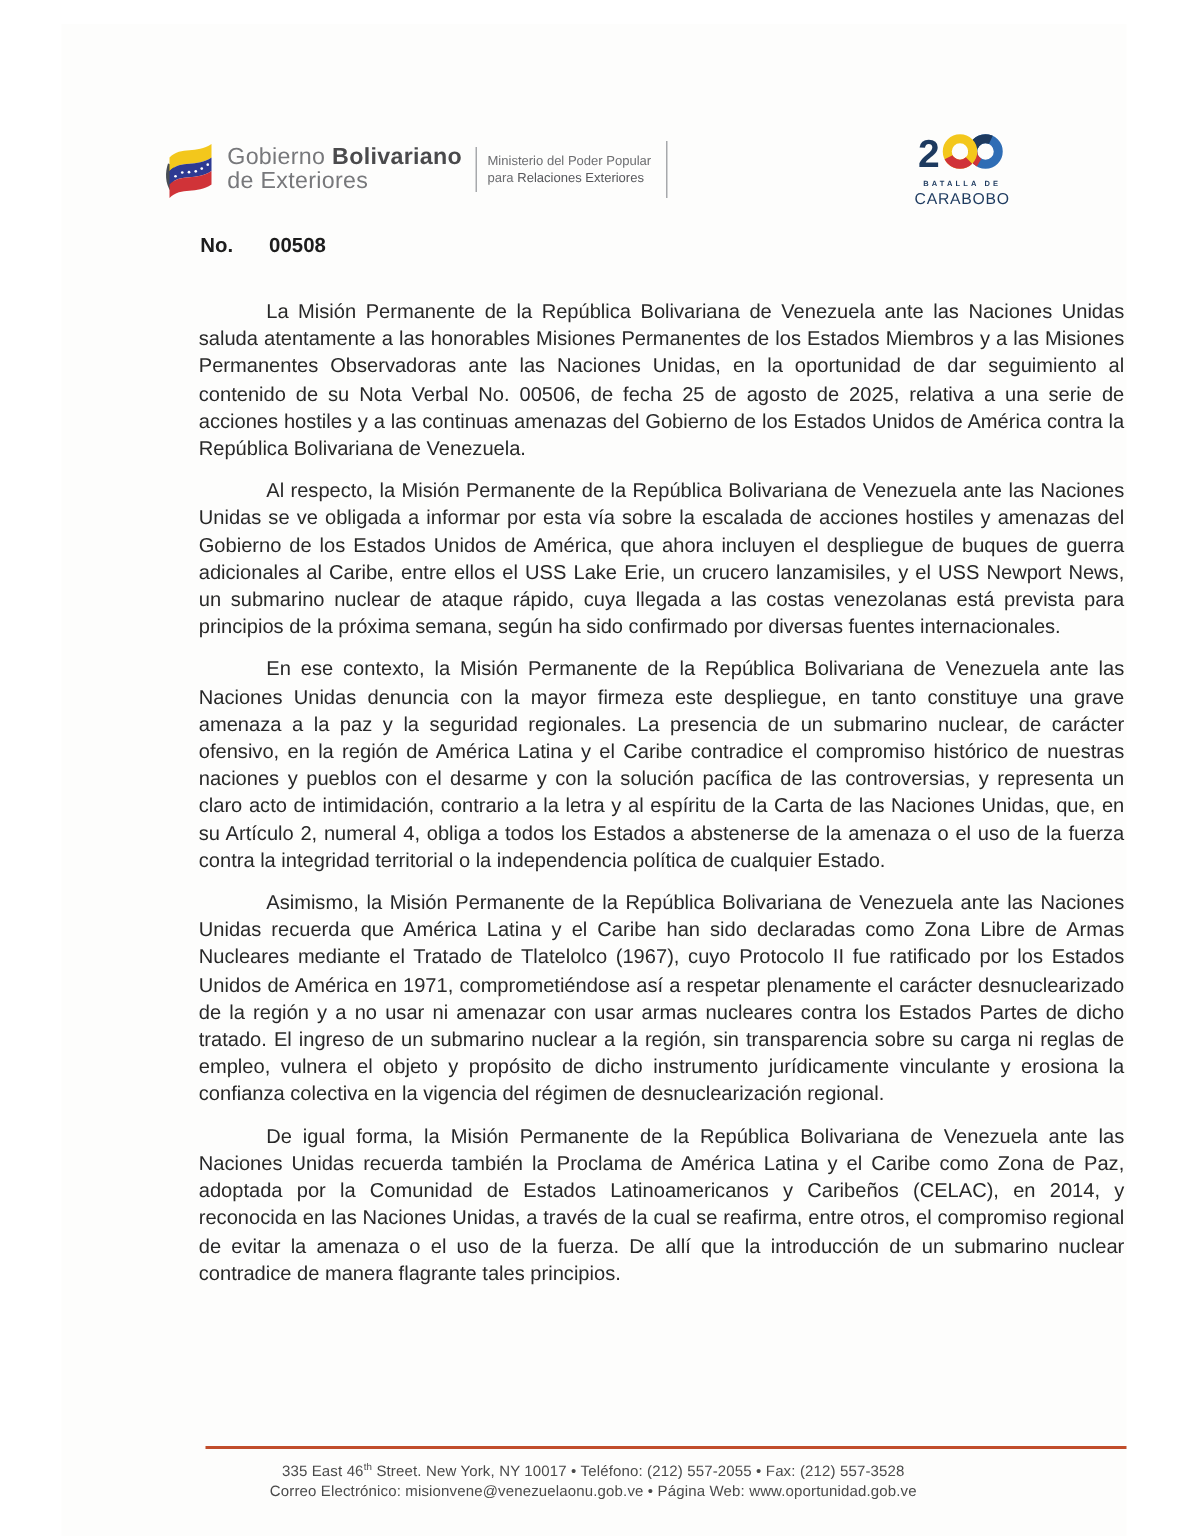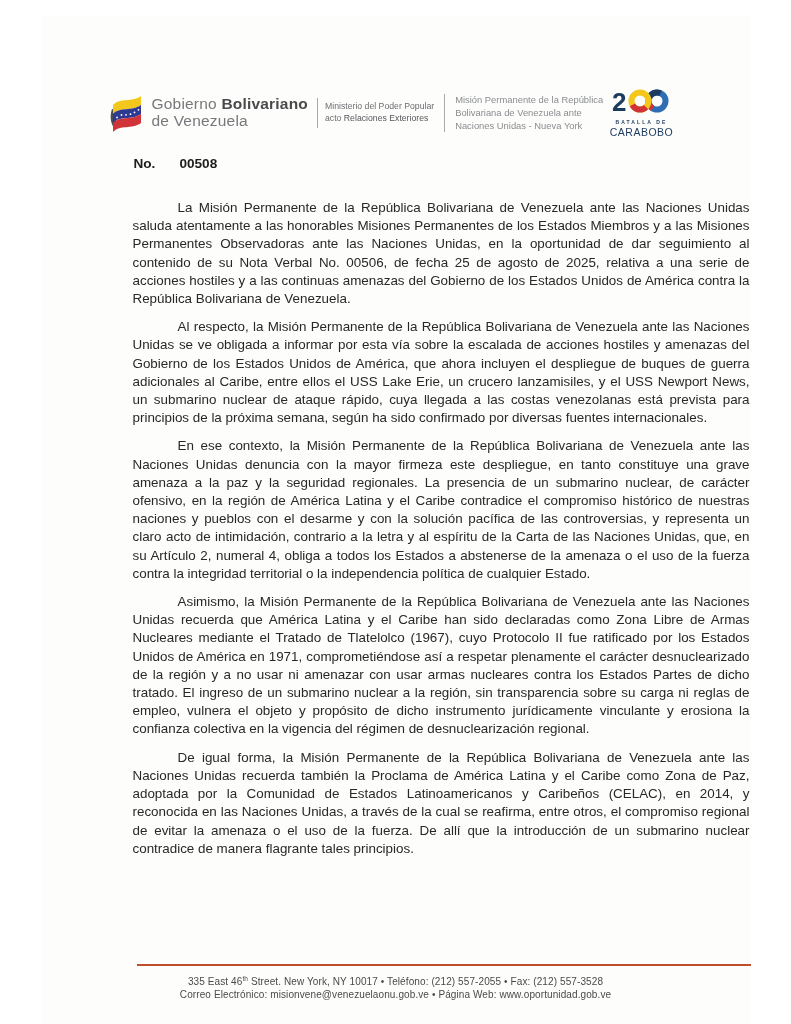--- a/index.html
+++ b/index.html
@@ -78,37 +78,32 @@
         <circle cx="12.5" cy="22.0" r="0.9" fill="#ffffff"></circle>
         <circle cx="17" cy="21.8" r="0.9" fill="#ffffff"></circle>
         <circle cx="21.5" cy="21.2" r="0.9" fill="#ffffff"></circle>
         <circle cx="25.5" cy="19.4" r="0.9" fill="#ffffff"></circle>
         <circle cx="29.5" cy="16.8" r="0.9" fill="#ffffff"></circle>
       </svg>
     </div>
 
     <div class="gov-text">
       <div><span>Gobierno </span><span class="bold">Bolivariano</span></div>
-      <div>de Venezuela</div>
+      <div>de Exteriores</div>
     </div>
 
     <div class="lh-divider d1"></div>
 
     <div class="ministry">
       <div>Ministerio del Poder Popular</div>
-      <div><span>acto </span><span class="bold">Relaciones Exteriores</span></div>
+      <div><span>para </span><span class="bold">Relaciones Exteriores</span></div>
     </div>
 
     <div class="lh-divider d2"></div>
 
-    <div class="mission">
-      <div>Misión Permanente de la República</div>
-      <div>Bolivariana de Venezuela ante</div>
-      <div>Naciones Unidas - Nueva York</div>
-    </div>
 
     <div class="bicentennial">
       <svg viewBox="0 0 60 27" width="60" height="27" aria-hidden="true">
         <text x="0" y="23" font-family="Liberation Sans, sans-serif" font-size="26" font-weight="bold" fill="#1d3a5f">2</text>
         <circle cx="45" cy="13" r="8.5" fill="none" stroke="#2f6db5" stroke-width="6"></circle>
         <circle cx="45" cy="13" r="8.5" fill="none" stroke="#1d3a5f" stroke-width="6" stroke-dasharray="14 39.41" transform="rotate(200 45 13)"></circle>
         <circle cx="45" cy="13" r="8.5" fill="none" stroke="#d03338" stroke-width="6" stroke-dasharray="9 44.41" transform="rotate(120 45 13)"></circle>
         <circle cx="28" cy="13" r="8.5" fill="none" stroke="#f3c71c" stroke-width="6"></circle>
         <circle cx="28" cy="13" r="8.5" fill="none" stroke="#d03338" stroke-width="6" stroke-dasharray="16 37.41" transform="rotate(45 28 13)"></circle>
       </svg>

